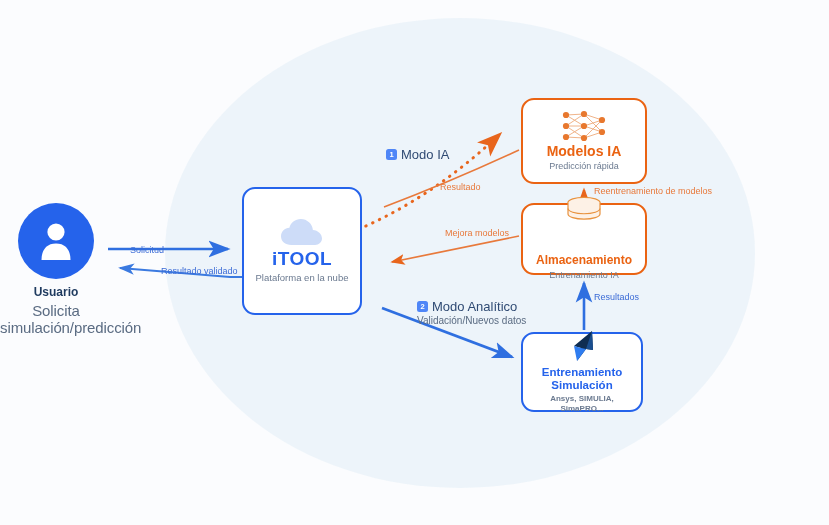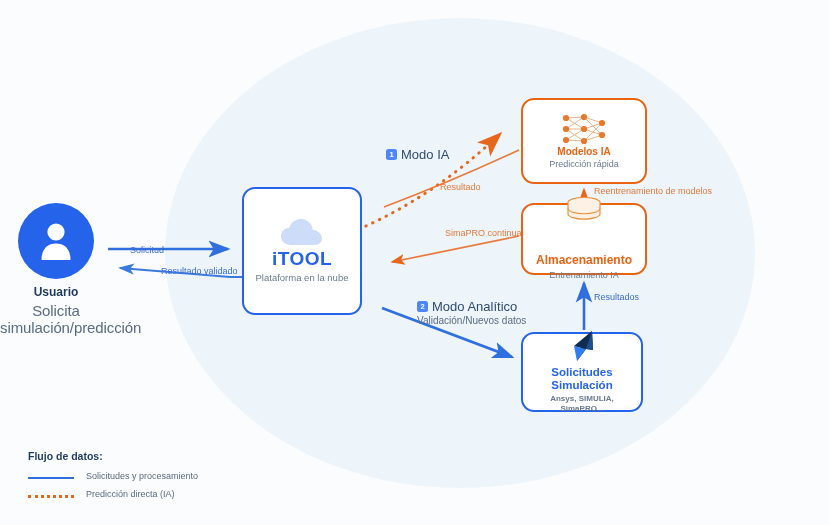--- a/index.html
+++ b/index.html
@@ -104,21 +104,21 @@
     left: 242px; top: 187px;
     width: 120px; height: 128px;
   }
   #itool-card .card-title { font-size: 19px; letter-spacing: 0.5px; }
   #itool-card .card-sub { font-size: 9.5px; }
 
   #modelos-card {
     left: 521px; top: 98px;
     width: 126px; height: 86px;
   }
-  #modelos-card .card-title { font-size: 10px; }
+  #modelos-card .card-title { font-size: 14px; }
 
   #almacen-card {
     left: 521px; top: 203px;
     width: 126px; height: 72px;
   }
   #almacen-card .card-title { font-size: 12px; margin-top: 32px; }
 
   #herram-card {
     left: 521px; top: 332px;
     width: 122px; height: 80px;
@@ -288,21 +288,21 @@
 
   <div class="card blue" id="herram-card">
     <div class="icon-wrap" style="margin-bottom:2px;">
       <svg width="40" height="34" viewBox="0 0 40 34">
         <path d="M30 1 L12 16 L19 18 L15 31 L24 19 L31 20 Z" fill="#0f2d52"></path>
         <path d="M30 1 L24 19 L31 20 Z" fill="#1a4e8f"></path>
         <path d="M12 16 L19 18 L24 19 L15 31 Z" fill="#2f7df0"></path>
       </svg>
     </div>
     <div class="card-title t-blue">
-      <div>Solicitudes</div>
+      <div>Entrenamiento</div>
       <div>Simulación</div>
     </div>
     <div class="card-sub">
       <div>Ansys, SIMULIA,</div>
       <div>SimaPRO...</div>
     </div>
   </div>
 
   <div class="edge-label lbl-blue" style="left:130px; top:245px;">Solicitud</div>
 
@@ -312,39 +312,26 @@
     <div class="mode-row">
       <span class="mode-badge">1</span>
       <span class="mode-title">Modo IA</span>
     </div>
   </div>
 
   <div class="edge-label lbl-orange" style="left:440px; top:182px;">Resultado</div>
 
   <div class="edge-label lbl-orange" style="left:594px; top:186px;">Reentrenamiento de modelos</div>
 
-  <div class="edge-label lbl-orange" style="left:445px; top:228px;">SimaPRO continua</div>
+  <div class="edge-label lbl-orange" style="left:445px; top:228px;">Mejora modelos</div>
 
   <div class="edge-label" style="left:417px; top:299px;">
     <div class="mode-row">
       <span class="mode-badge">2</span>
       <span class="mode-title">Modo Analítico</span>
     </div>
     <div class="mode-sub">Validación/Nuevos datos</div>
   </div>
 
   <div class="edge-label lbl-blue" style="left:594px; top:292px;text-align:right;">Resultados</div>
 
-  <div id="legend">
-    <div class="legend-title">Flujo de datos:</div>
-
-    <div class="legend-row">
-      <div class="swatch swatch-solid"></div>
-      <div class="legend-text">Solicitudes y procesamiento</div>
-    </div>
-
-    <div class="legend-row">
-      <div class="swatch swatch-dotted"></div>
-      <div class="legend-text">Predicción directa (IA)</div>
-    </div>
-  </div>
 
 </div>
 
 </body></html>

